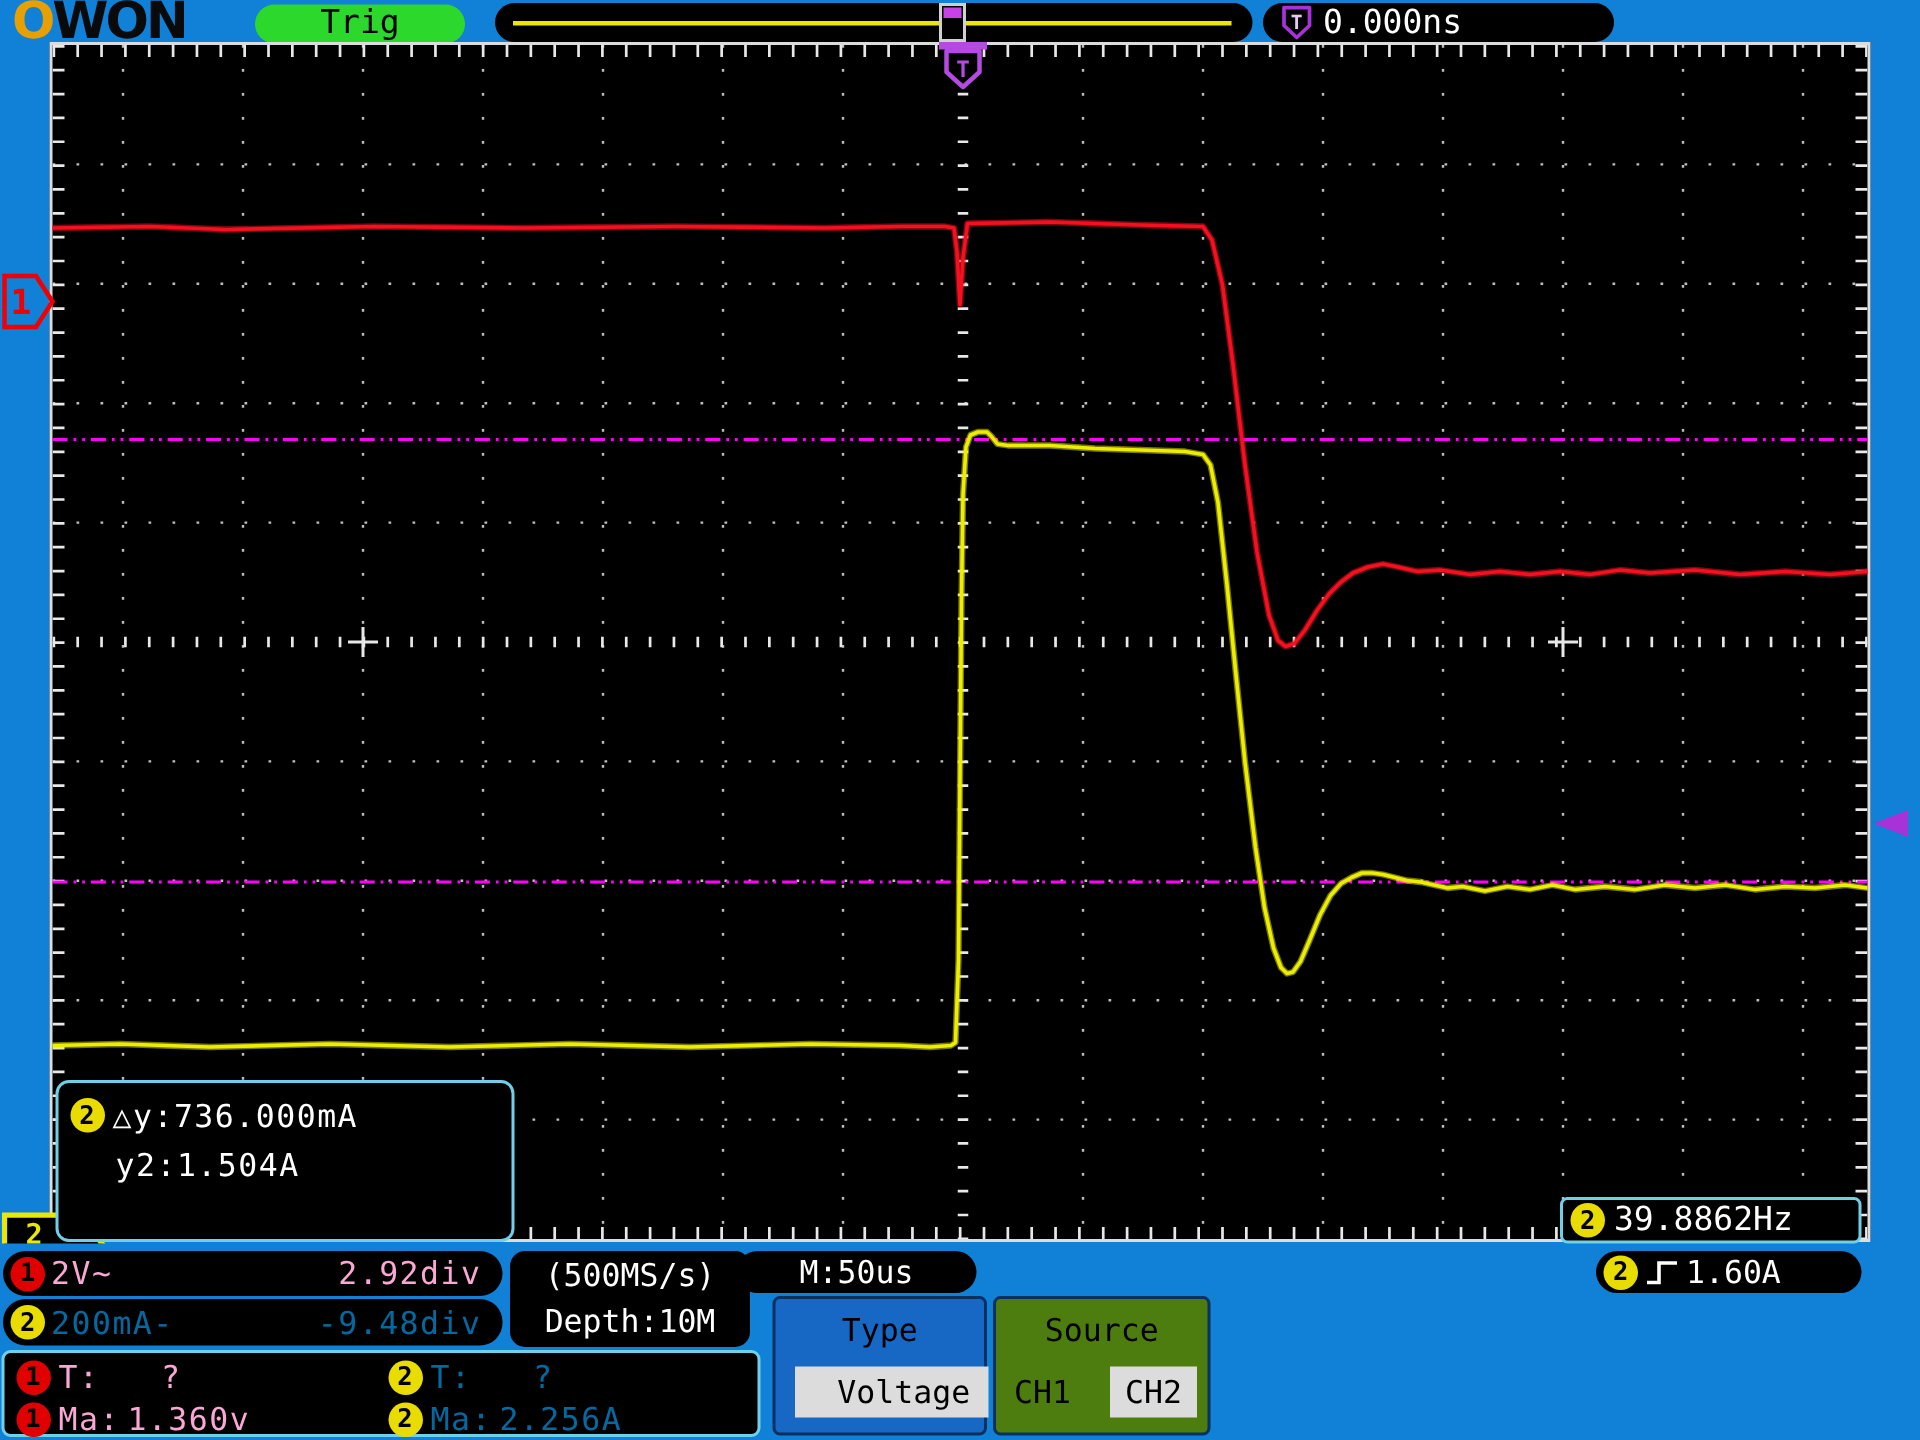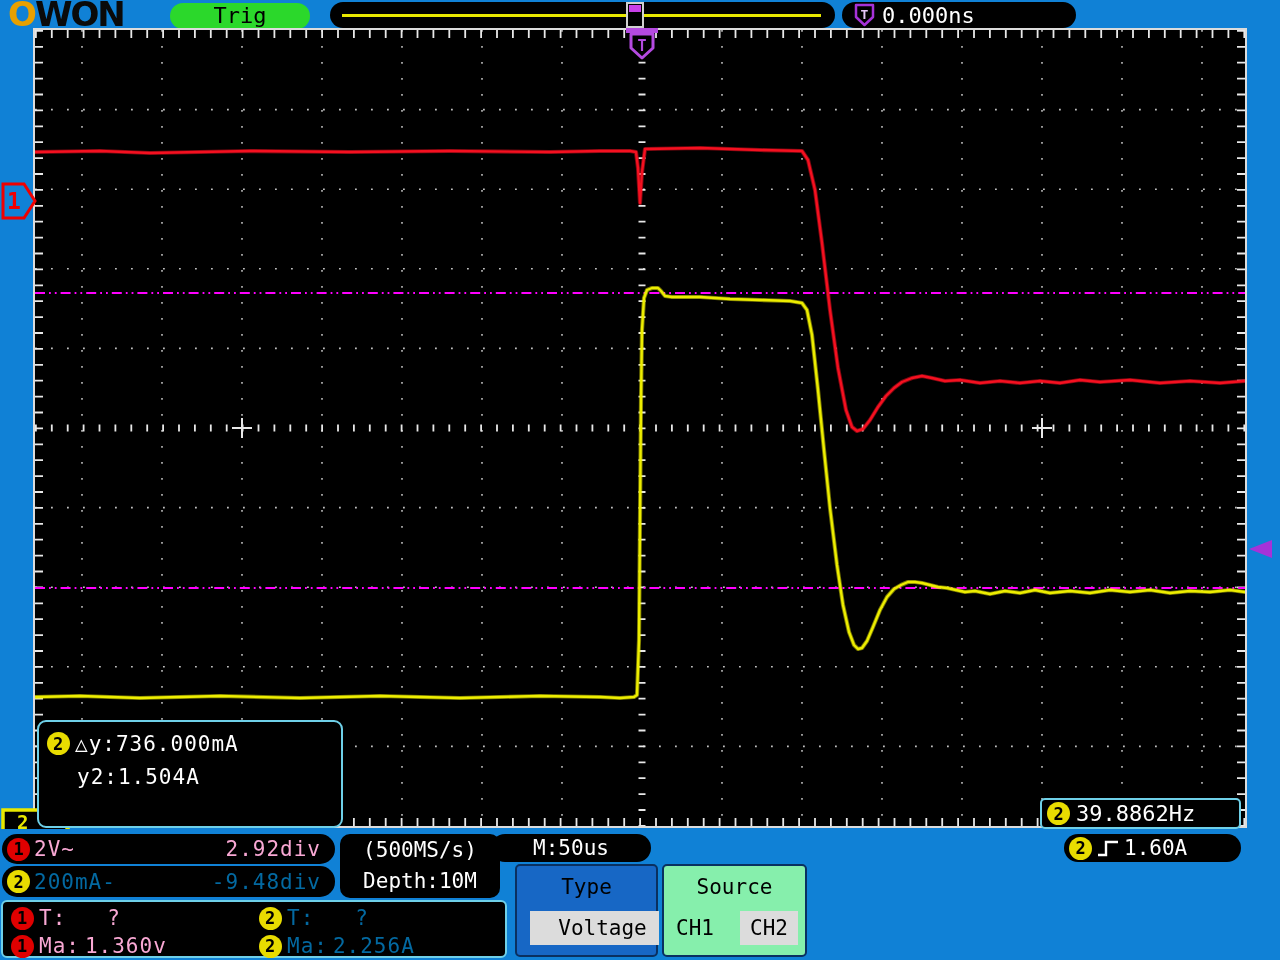--- a/index.html
+++ b/index.html
@@ -46,21 +46,21 @@
   #acq-box{left:340px;top:834px;width:160px;height:64px;background:#000;border-radius:10px;
     color:#FFF;font-size:21px;text-align:center;line-height:31px;padding-top:1px;box-sizing:border-box;}
   #m-pill{left:491px;top:834px;width:160px;height:28px;justify-content:center;color:#FFF;font-size:21px;}
   #tl-pill{left:1064px;top:834px;width:177px;height:28px;gap:3px;padding-left:5px;color:#FFF;font-size:21px;}
   #measure-box{left:1px;top:900px;width:506px;height:58px;border-radius:6px;z-index:2;}
   .mcell{position:absolute;display:flex;align-items:center;gap:5px;height:26px;font-size:21px;letter-spacing:1px;}
   .qmark{margin-left:36px;}
   
   .menu{border:2px solid #0A3060;border-radius:5px;box-sizing:border-box;color:#000;font-size:21px;}
   #menu-type{left:515px;top:864px;width:143px;height:93px;background:#1767C5;}
-  #menu-source{left:662px;top:864px;width:145px;height:93px;background:#86efac;}
+  #menu-source{left:662px;top:864px;width:145px;height:93px;background:#4d7c0f;}
   .menu .title{text-align:center;margin-top:9px;}
   .sel{position:absolute;background:#DCDCDC;display:flex;align-items:center;justify-content:center;color:#000;}
   #type-sel{left:13px;top:45px;width:113px;height:34px;padding-left:16px;}
   #src-ch1{position:absolute;left:12px;top:50px;}
   #src-ch2{left:76px;top:45px;width:58px;height:34px;}
 </style>
 </head>
 <body>
 
 <div id="stage">

